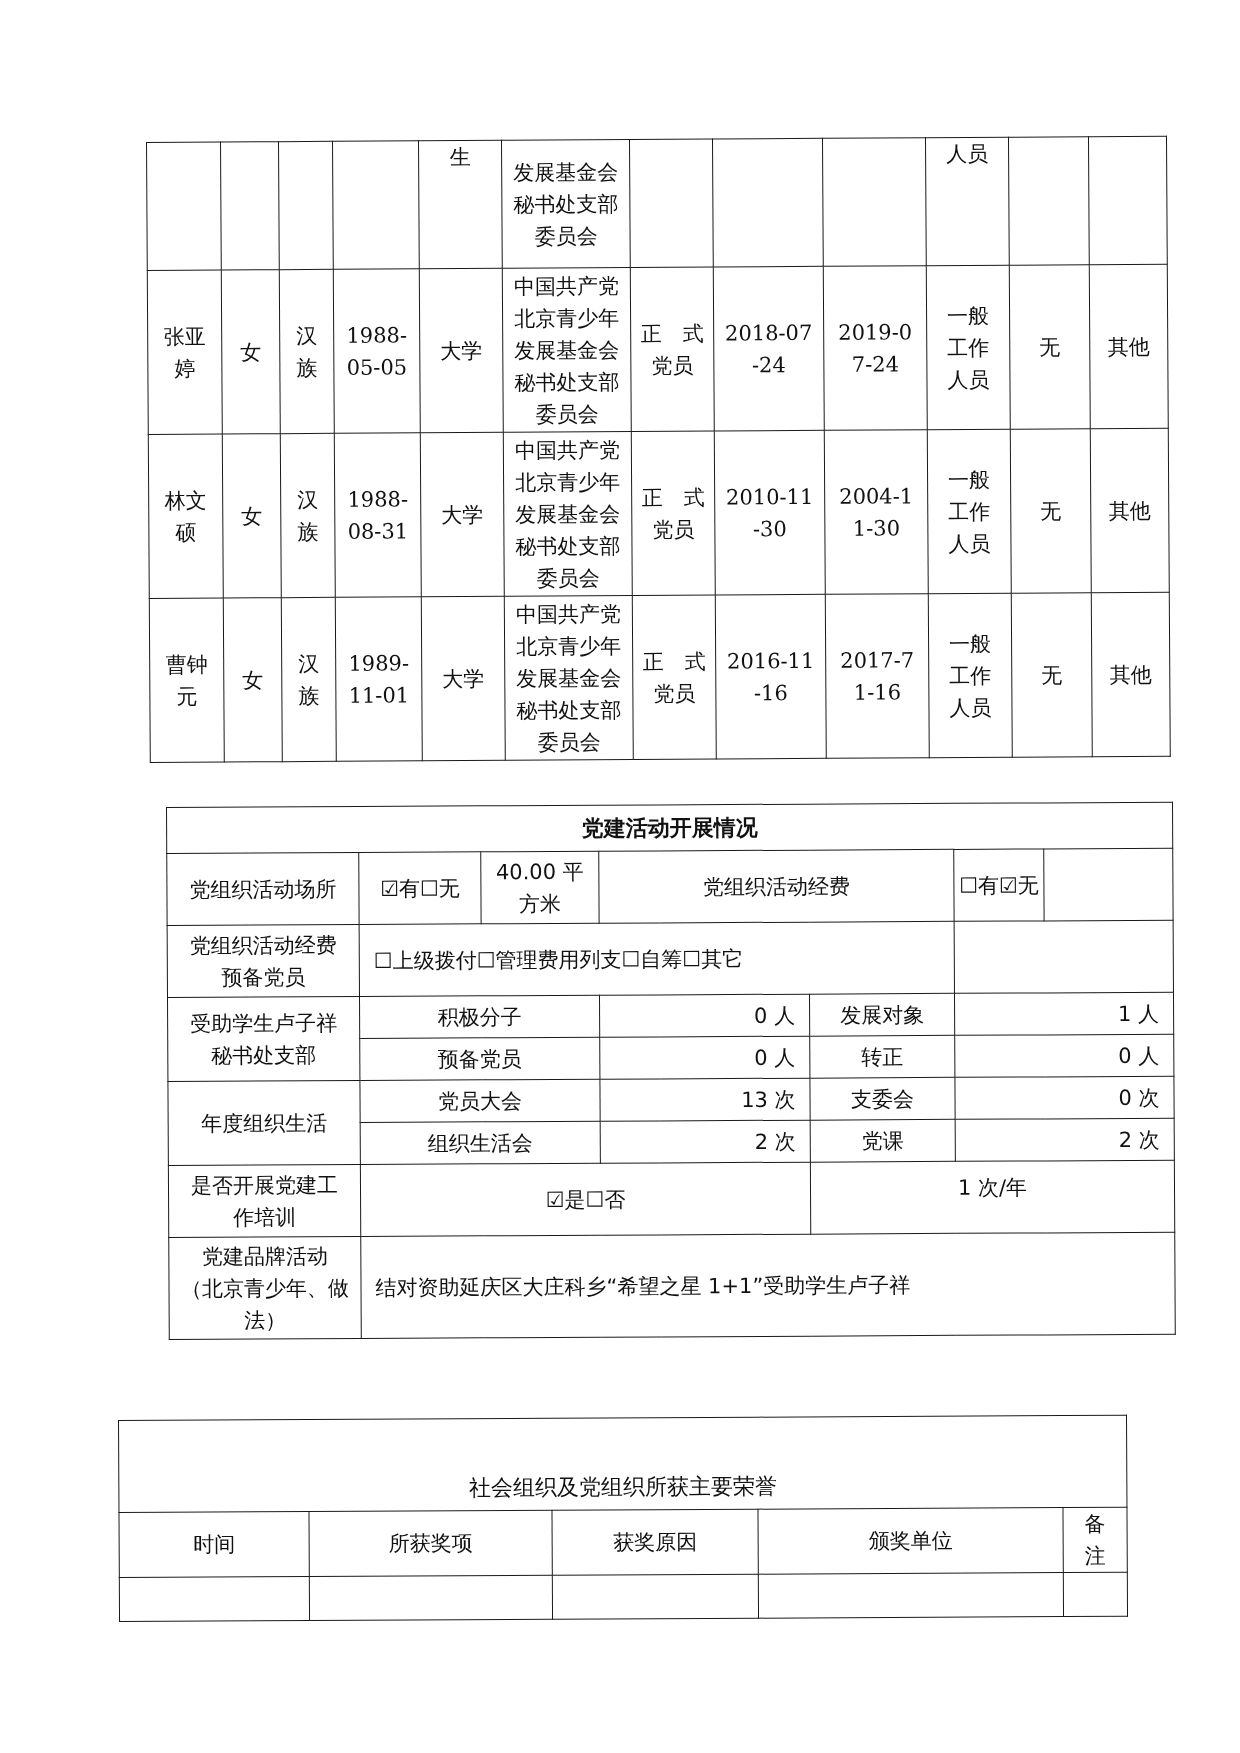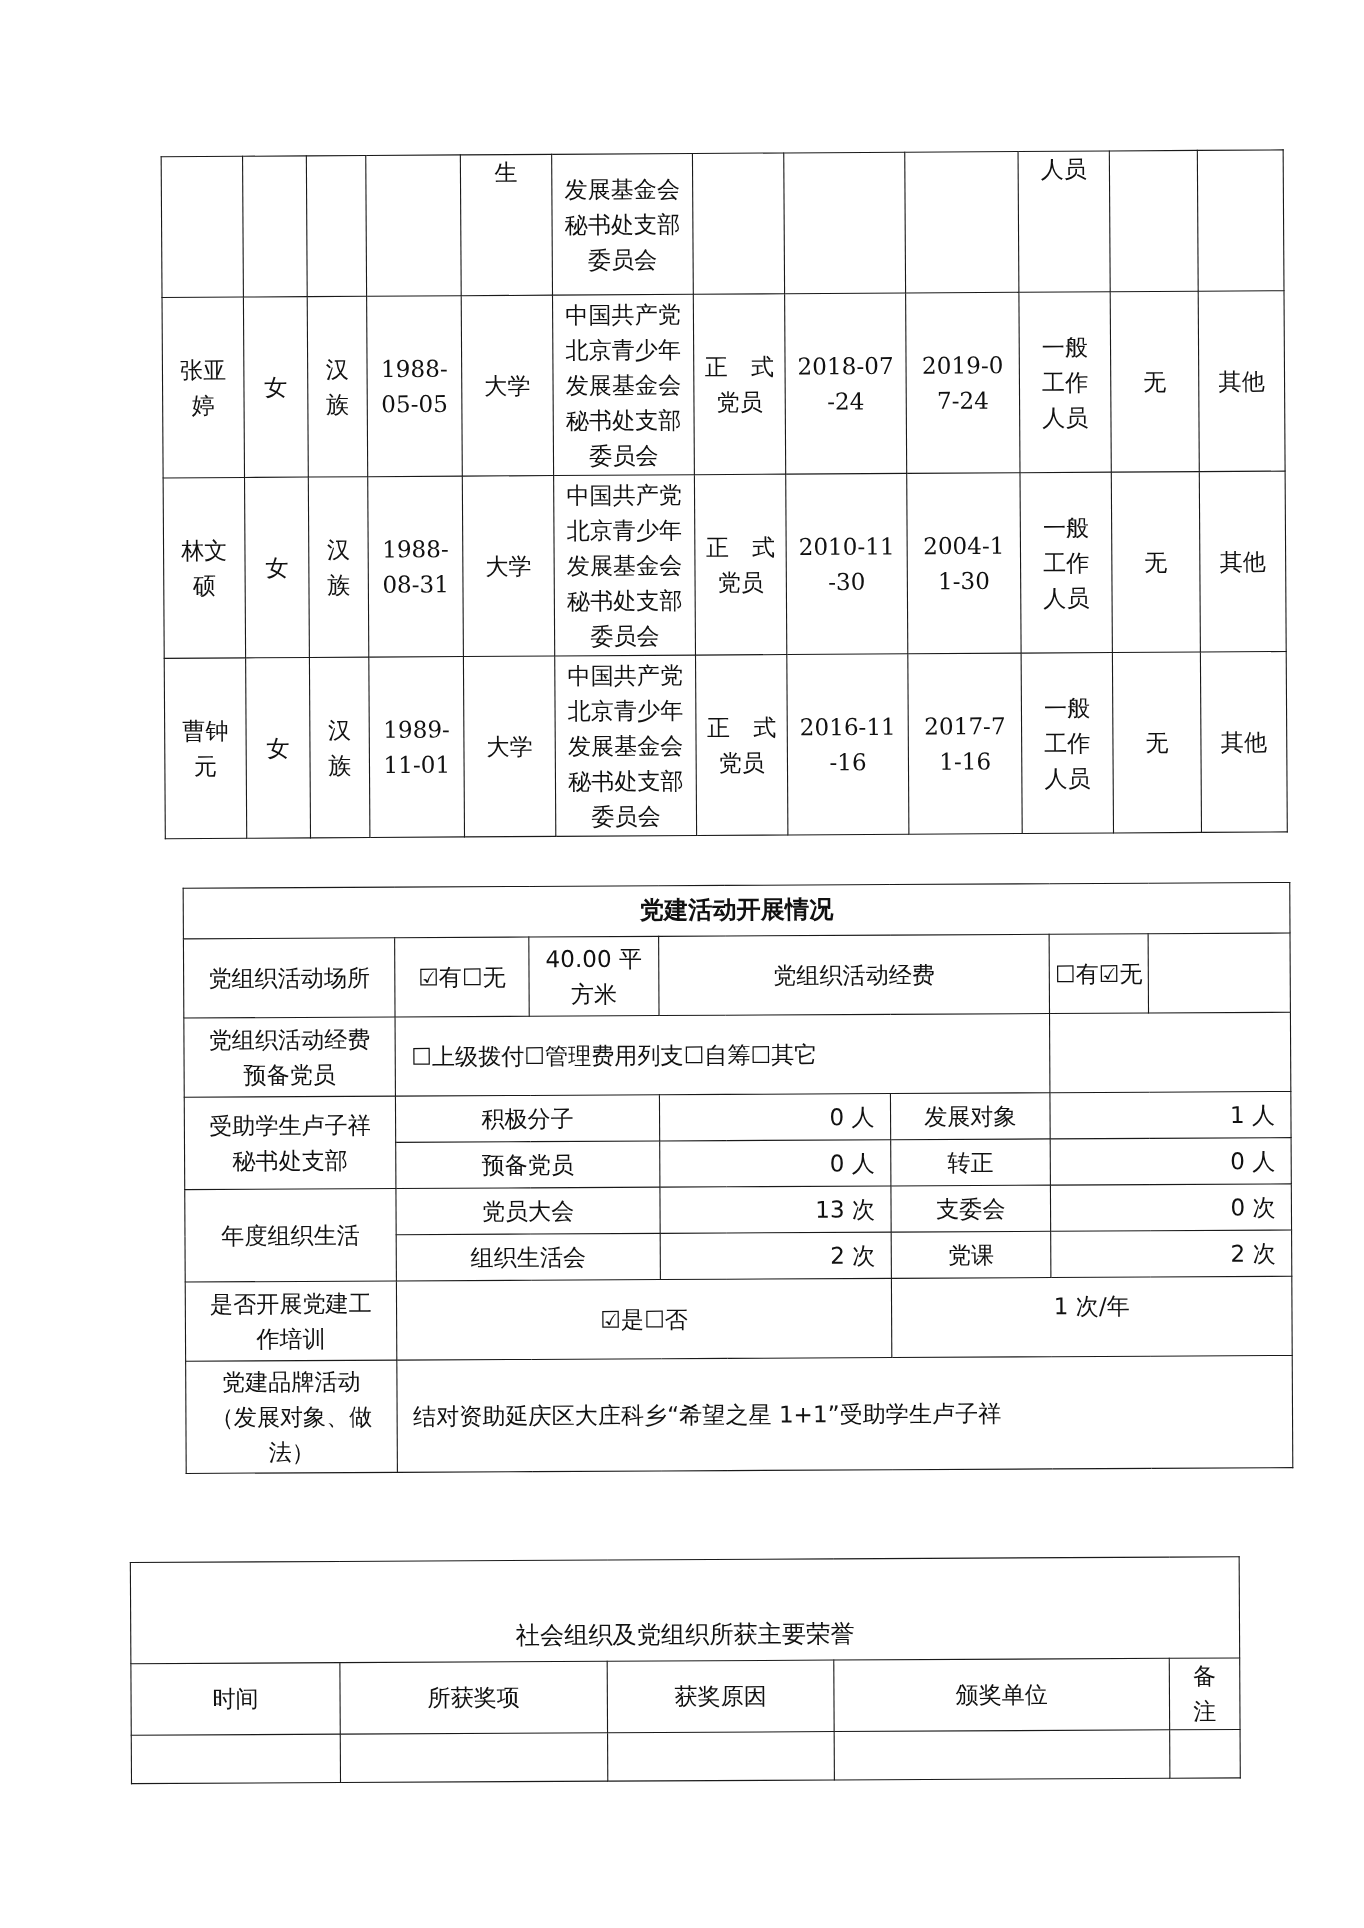--- a/index.html
+++ b/index.html
@@ -250,21 +250,21 @@
     <td class="multi">
           <span>是否开展党建工</span>
           <span>作培训</span>
         </td>
     <td colspan="4">☑是☐否</td>
     <td colspan="3" style="vertical-align:top;padding-top:10px">1 次/年</td>
   </tr>
   <tr style="height:102px">
     <td class="multi">
           <span>党建品牌活动</span>
-          <span>（发展对象、做</span>
+          <span>（北京青少年、做</span>
           <span>法）</span>
         </td>
     <td colspan="7" class="left">结对资助延庆区大庄科乡“希望之星 1+1”受助学生卢子祥</td>
   </tr>
 </tbody>
   </table>
 
 <table id="t3" class="sans">
   <colgroup>
     <col style="width:190px">

